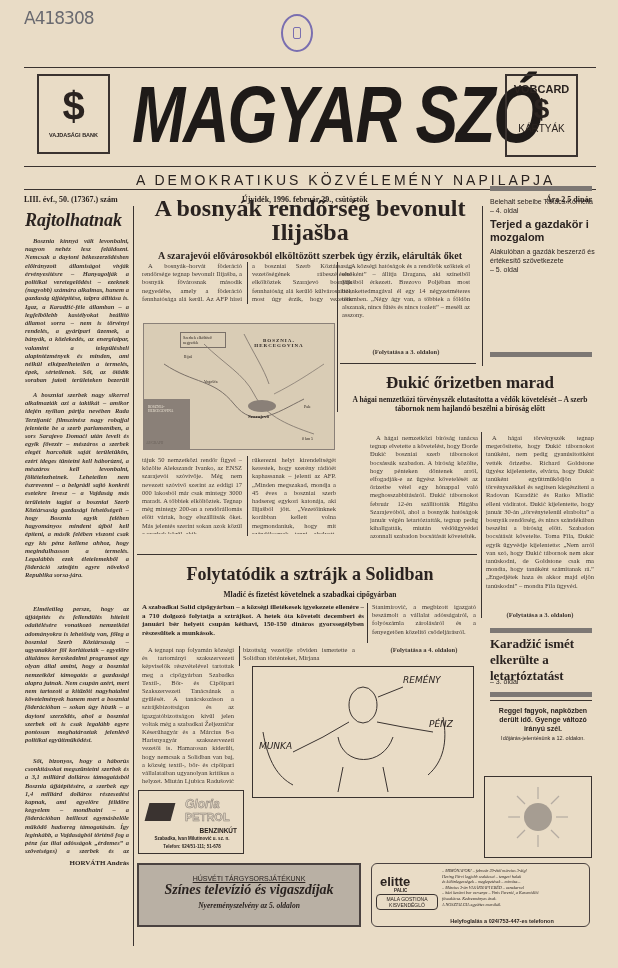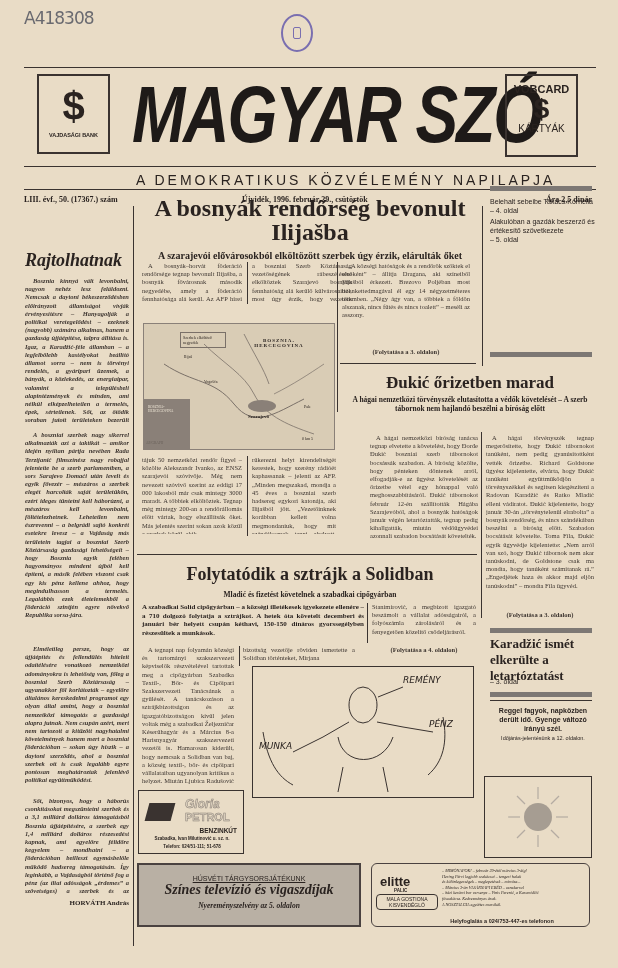--- a/index.html
+++ b/index.html
@@ -48,21 +48,21 @@
   <div style="text-align:center;font-family:'Liberation Sans',sans-serif;font-size:10px;">KÁRTYÁK</div>
 </div>
 
 <div class="abs rule" style="left:24px;top:166px;width:572px;"></div>
 <div class="abs tagline" style="left:136px;top:172px;text-align:right;">A DEMOKRATIKUS KÖZVÉLEMÉNY NAPILAPJA</div>
 <div class="abs rule" style="left:24px;top:189px;width:572px;"></div>
 <div class="abs dateline" style="left:24px;top:195px;">LIII. évf., 50. (17367.) szám</div>
 <div class="abs dateline" style="left:242px;top:195px;">Újvidék, 1996. február 29., csütörtök</div>
 <div class="abs dateline" style="left:546px;top:195px;">Ára 2,5 dinár</div>
 
-<div class="abs" style="left:25px;top:210px;width:104px;margin-top:40px;">
+<div class="abs" style="left:25px;top:210px;width:104px;">
   <div style="font-size:18px;font-weight:bold;font-style:italic;color:#2a2320;margin-bottom:6px;">Rajtolhatnak</div>
   <div class="body-text italic-text" style="height:148px;overflow:hidden;text-indent:8px;">Bosznia kínnyá vált levonbalni, nagyon nehéz lesz feláldozni. Nemcsak a daytoni békeszerződésben előirányzott államiságot vívják érvényesítésre – Hanyagolják a politikai veretegelődést – ezeknek (nagyobb) számára alkalmas, hanem a gazdaság újjáépítése, talpra állítása is. Igaz, a Karadžić-féle államban – a legfelbőlebb kastélyokat beállító államot sorra – nem is törvényi rendelés, a gyáripari üzemek, a bányák, a közlekedés, az energiaipar, valamint a településbeli alapintézmények és minden, ami nélkül elképzelhetetlen a termelés, épek, sértetlenek. Sőt, az ötödik soraban jutott területeken bezerült gyárak és üzemek elszállításával (elrablásával) új termelési lehetőségek bontakoznak ki a szerb vidékeken. Most már csak forgótőke és vállalkozó emberek hiányoznak ahhoz, hogy fokozatosan beinduljon, fölfendüljön a termelés. Miután a minap az ENSZ Biztonsági Tanácsa föloldotta a boszniai szerbeket sújtó szankciókat, és tegnap a jugoszláv kormány is megszüntette az 1994 augusztusában elrendelt drinai határzárat, megnyerheti a legnagyobb gond, a termelés megszervezésének ütköző kézi akadályozása.</div>
   <div class="body-text italic-text" style="height:210px;overflow:hidden;text-indent:8px;margin-top:6px;">A boszniai szerbek nagy sikerrel alkalmazták azt a taktikát – amikor idején nyíltan pártja nevében Rada Terzijanić filmszínész nagy robajjal jelentette be a szerb parlamentben, a sors Sarajevo Domaći után levelt és egyik fővezér – mészáros a szerbek elegét harcolták saját területükön, ezért ideges tüntetni kell háborúzni, a mészáros kell levonbalni, föltételezhetnek. Lehetetlen nem észrevenni – a belgrádi sajtó konkrét esetekre levesz – a Vajdaság más területein tagjai a boszniai Szerb Köztársaság gazdasági lehetőségeit – hogy Bosznia egyik felében hagyományos mindent újból kell építeni, a másik felében viszont csak egy kis pénz kellene ahhoz, hogy megindulhasson a termelés. Legalábbis ezek életelemekből a föderáció szintjén egyre növekvő Republika sorsa-jára.</div>
   <div class="body-text italic-text" style="height:148px;overflow:hidden;text-indent:8px;margin-top:4px;">Elméletileg persze, hogy az újjáépítés és fellendülés hiteleit odaítélésére vonatkozó nemzetközi adományokra is lehetőség van, főleg a boszniai Szerb Köztársaság – ugyanakkor föl korlátozták – egyelőre általános kereskedelmi programot egy olyan által amint, hogy a boszniai nemzetközi támogatás a gazdasági alapra jutnak. Nem csupán azért, mert nem tartozott a kitűzött nagyhatalmi követelmények hanem mert a boszniai föderációban – sokan úgy hiszik – a daytoni szerződés, ahol a boszniai szerbek ott is csak legalább egyre pontosan meghatároztak jelenlévő politikai együttműködést.</div>
   <div class="body-text italic-text" style="height:100px;overflow:hidden;text-indent:8px;margin-top:4px;">Sőt, bizonyos, hogy a háborús csonkításokat megszüntetni szerbek és a 3,1 milliárd dolláros támogatásból Bosznia újjáépítésére, a szerbek egy 1,4 milliárd dolláros részesedést kapnak, ami egyelőre félidőre kegyelem – mondhatni – a föderációban beilleszt egymásbelőle működő hadsereg támogatásán. Így leginkább, a Vajdaságból történő fog a pénz (az íliai adósságok „érdemes” a szövetséges) a szerbek és az igazságtalan béke következményei nyugalom föltételezhetőség.</div>
   <div style="font-size:7px;font-weight:bold;text-align:right;margin-top:2px;">HORVÁTH András</div>
 </div>
 <div class="abs colrule" style="left:133px;top:206px;height:740px;"></div>
 
 <div class="abs h-big" style="left:140px;top:196px;width:340px;font-size:24px;line-height:24px;">A bosnyák rendőrség bevonult Ilijašba</div>
@@ -100,20 +100,21 @@
 
 <div class="abs body-text" style="left:142px;top:456px;width:100px;height:78px;overflow:hidden;">tájuk 50 nemzetközi rendőr figyel – közölte Alekszandr Ivanko, az ENSZ szarajevói szóvivője. Még nem nevezett szóvivő szerint az eddigi 17 000 lakosból már csak mintegy 3000 maradt. A többiek elköltöztek. Tegnap még mintegy 200-an a rendőrállomás előtt vártak, hogy elszállítsák őket. Más jelentés szerint sokan azok közül a szerbek közül, akik</div>
 <div class="abs colrule" style="left:247px;top:456px;height:80px;"></div>
 <div class="abs body-text" style="left:252px;top:456px;width:84px;height:78px;overflow:hidden;">rükerezni helyt kirendeltségét kerestek, hogy szerény rádióét kaphassanak – jelenti az AFP. „Minden megszakad, mondja a 45 éves a boszniai szerb hadsereg egykori katonája, aki Ilijašból jött. „Vezetőinknek korábban kellett volna megmondaniuk, hogy mit szándékoznak tenni ahelyett, hogy az utolsó pillanatban így szállítottak el bennünket, mint a jószágot.”</div>
 
 <div class="abs colrule" style="left:482px;top:206px;height:160px;"></div>
 <div class="abs bar" style="left:490px;top:186px;width:102px;"></div>
 <div class="abs" style="left:490px;top:194px;width:106px;">
   <div class="sans" style="font-size:7px;line-height:9px;margin-top:3px;">Belehalt sebeibe Takács Kornélia</div>
   <div class="sans" style="font-size:7px;margin-top:1px;">– 4. oldal</div>
+  <div class="sans-b" style="font-size:11px;line-height:13px;margin-top:4px;">Terjed a gazdakör i mozgalom</div>
   <div class="sans" style="font-size:7px;line-height:9px;margin-top:3px;">Alakulóban a gazdák beszerző és értékesítő szövetkezete</div>
   <div class="sans" style="font-size:7px;margin-top:1px;">– 5. oldal</div>
 </div>
 <div class="abs bar" style="left:490px;top:352px;width:102px;"></div>
 
 <div class="abs h-big" style="left:345px;top:373px;width:250px;font-size:17px;">Đukić őrizetben marad</div>
 <div class="abs" style="left:345px;top:395px;width:250px;text-align:center;font-size:7.5px;font-weight:bold;line-height:9px;">A hágai nemzetközi törvényszék elutasította a védők követelését – A szerb tábornok nem hajlandó beszélni a bíróság előtt</div>
 <div class="abs body-text" style="left:370px;top:434px;width:108px;height:114px;overflow:hidden;text-indent:6px;">A hágai nemzetközi bíróság tanácsa tegnap elvetette a követelést, hogy Đorđe Đukić boszniai szerb tábornokot bocsássák szabadon. A bíróság közölte, hogy pénteken döntenek arról, elfogadják-e az ügyész követelését az őrizetbe vétel egy hónappal való meghosszabbításáról. Đukić tábornokot február 12-én szállították Hágába Szarajevóból, ahol a bosnyák hatóságok január végén letartóztatták, tegnap pedig kihallgatták, miután védőügyvédei azonnali szabadon bocsátását követelték.</div>
 <div class="abs colrule" style="left:481px;top:432px;height:186px;"></div>
 <div class="abs body-text" style="left:486px;top:434px;width:108px;height:174px;overflow:hidden;text-indent:6px;">A hágai törvényszék tegnap megerősítette, hogy Đukić tábornokot tanúként, nem pedig gyanúsítottként vették őrizetbe. Richard Goldstone ügyész kijelentette, elvárta, hogy Đukić tanúként együttműködjön a törvényszékkel és segítsen kiegészíteni a Radovan Karadžić és Ratko Mladić elleni vádiratot. Đukić kijelentette, hogy január 30-án „törvénytelenül elrabolta” a bosnyák rendőrség, és nincs szándékában beszélni a bíróság előtt. Szabadon bocsátását követelte. Toma Fila, Đukić egyik ügyvédje kijelentette: „Nem arról van szó, hogy Đukić tábornok nem akar tanúskodni, de Goldstone csak ma mondta, hogy tanúként számítanak rá.” „Engedjétek haza és akkor majd eljön tanúskodni” – mondta Fila ügyvéd.</div>

